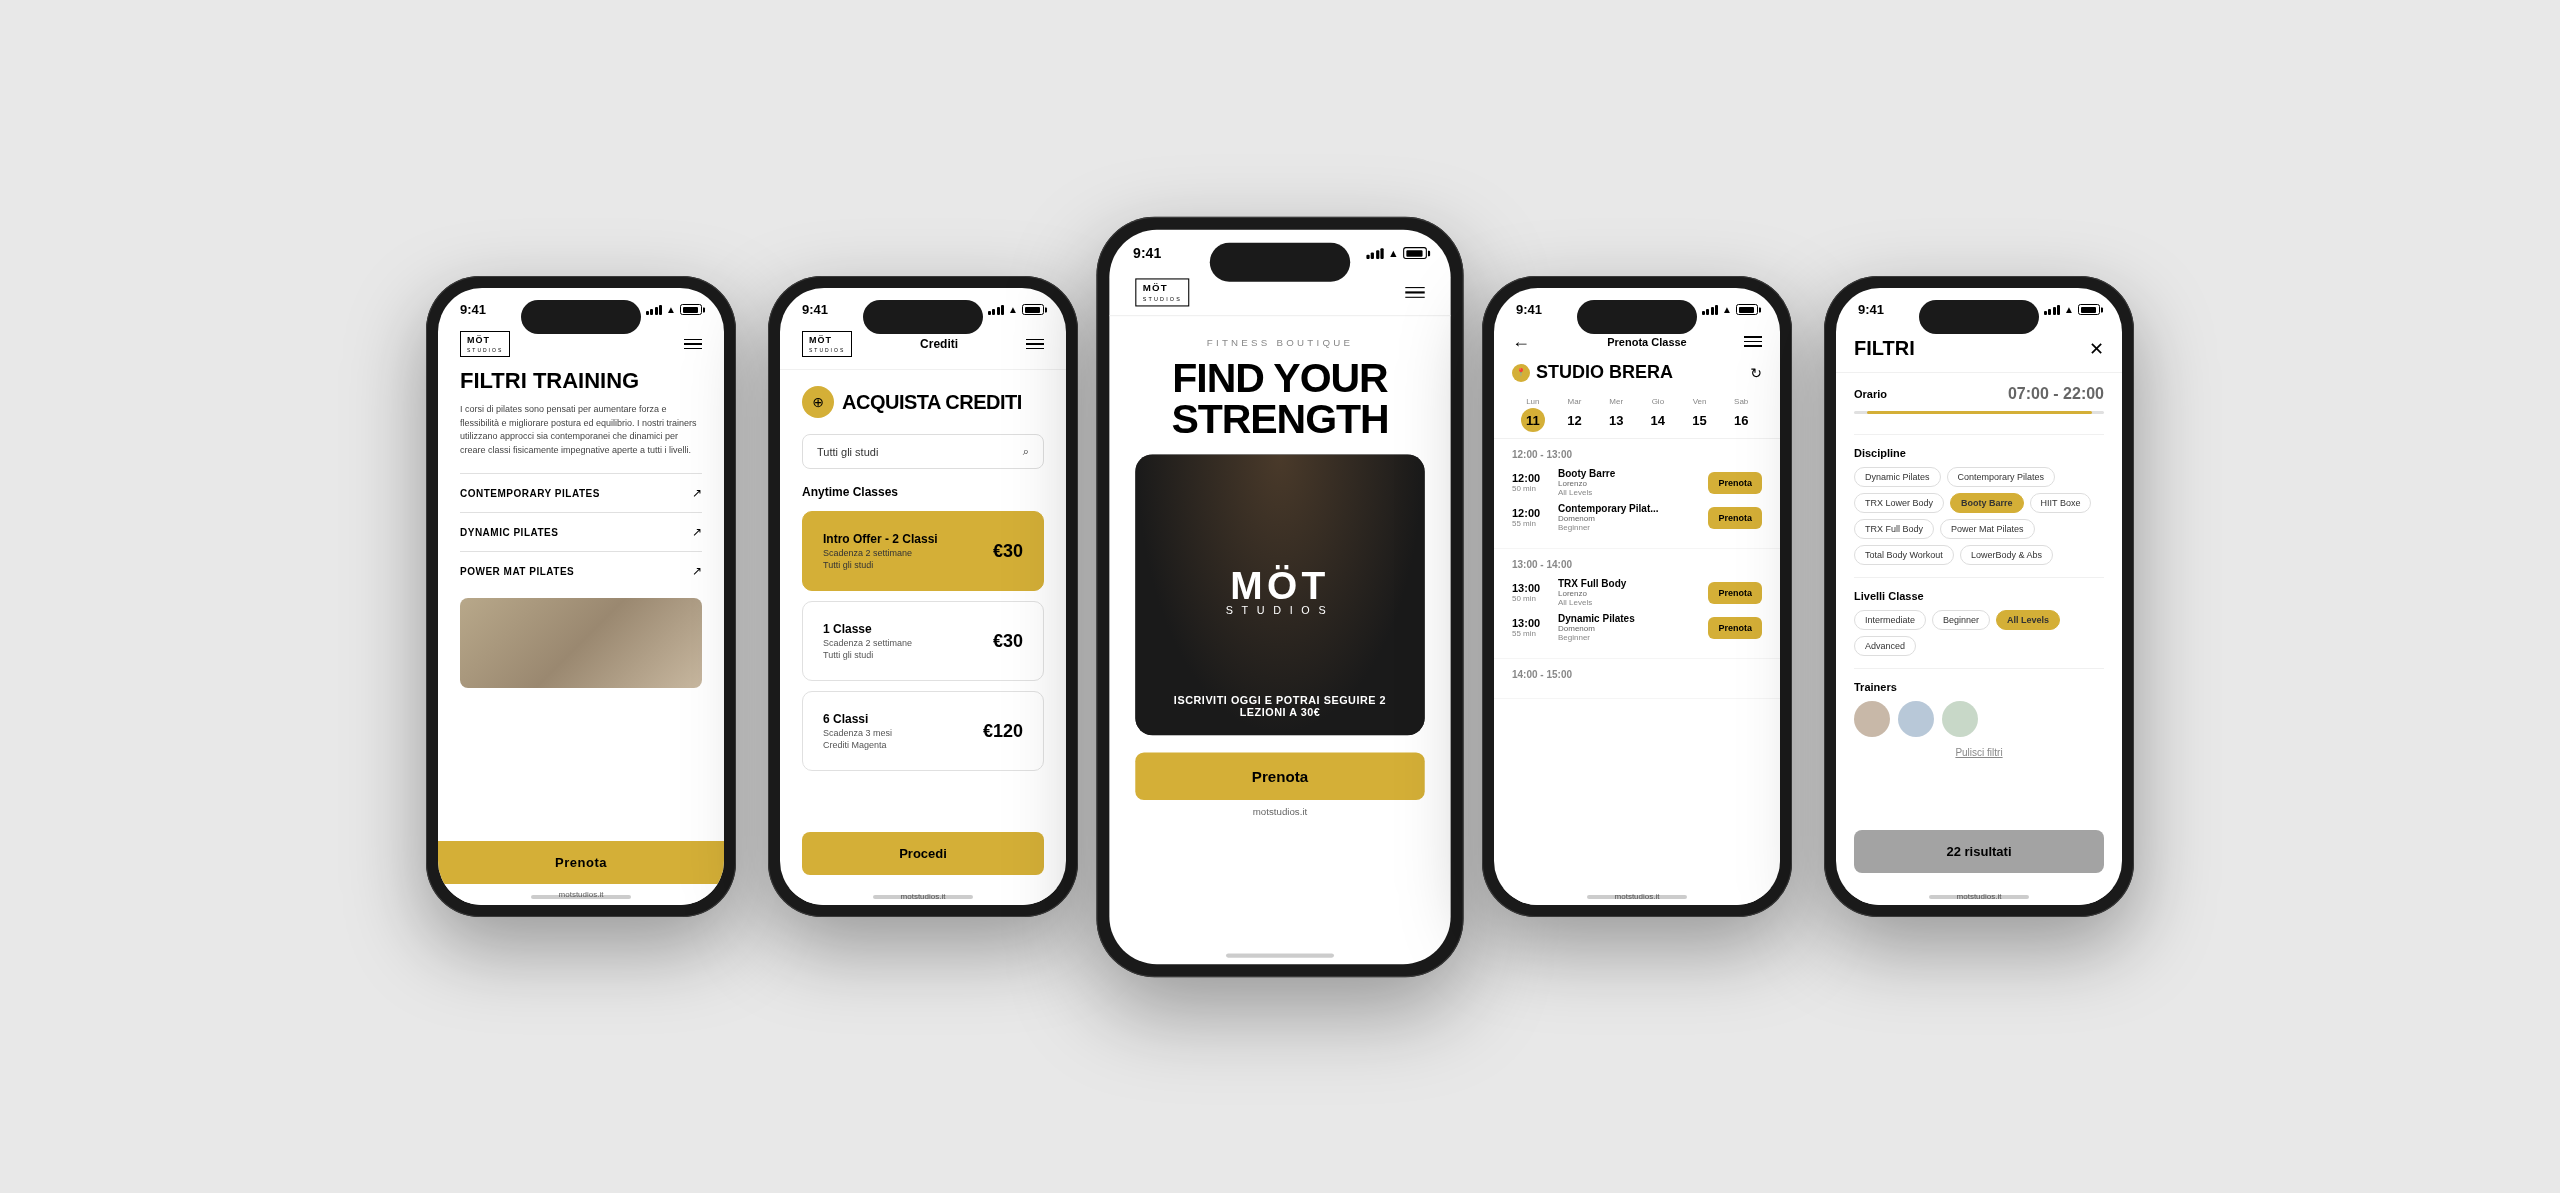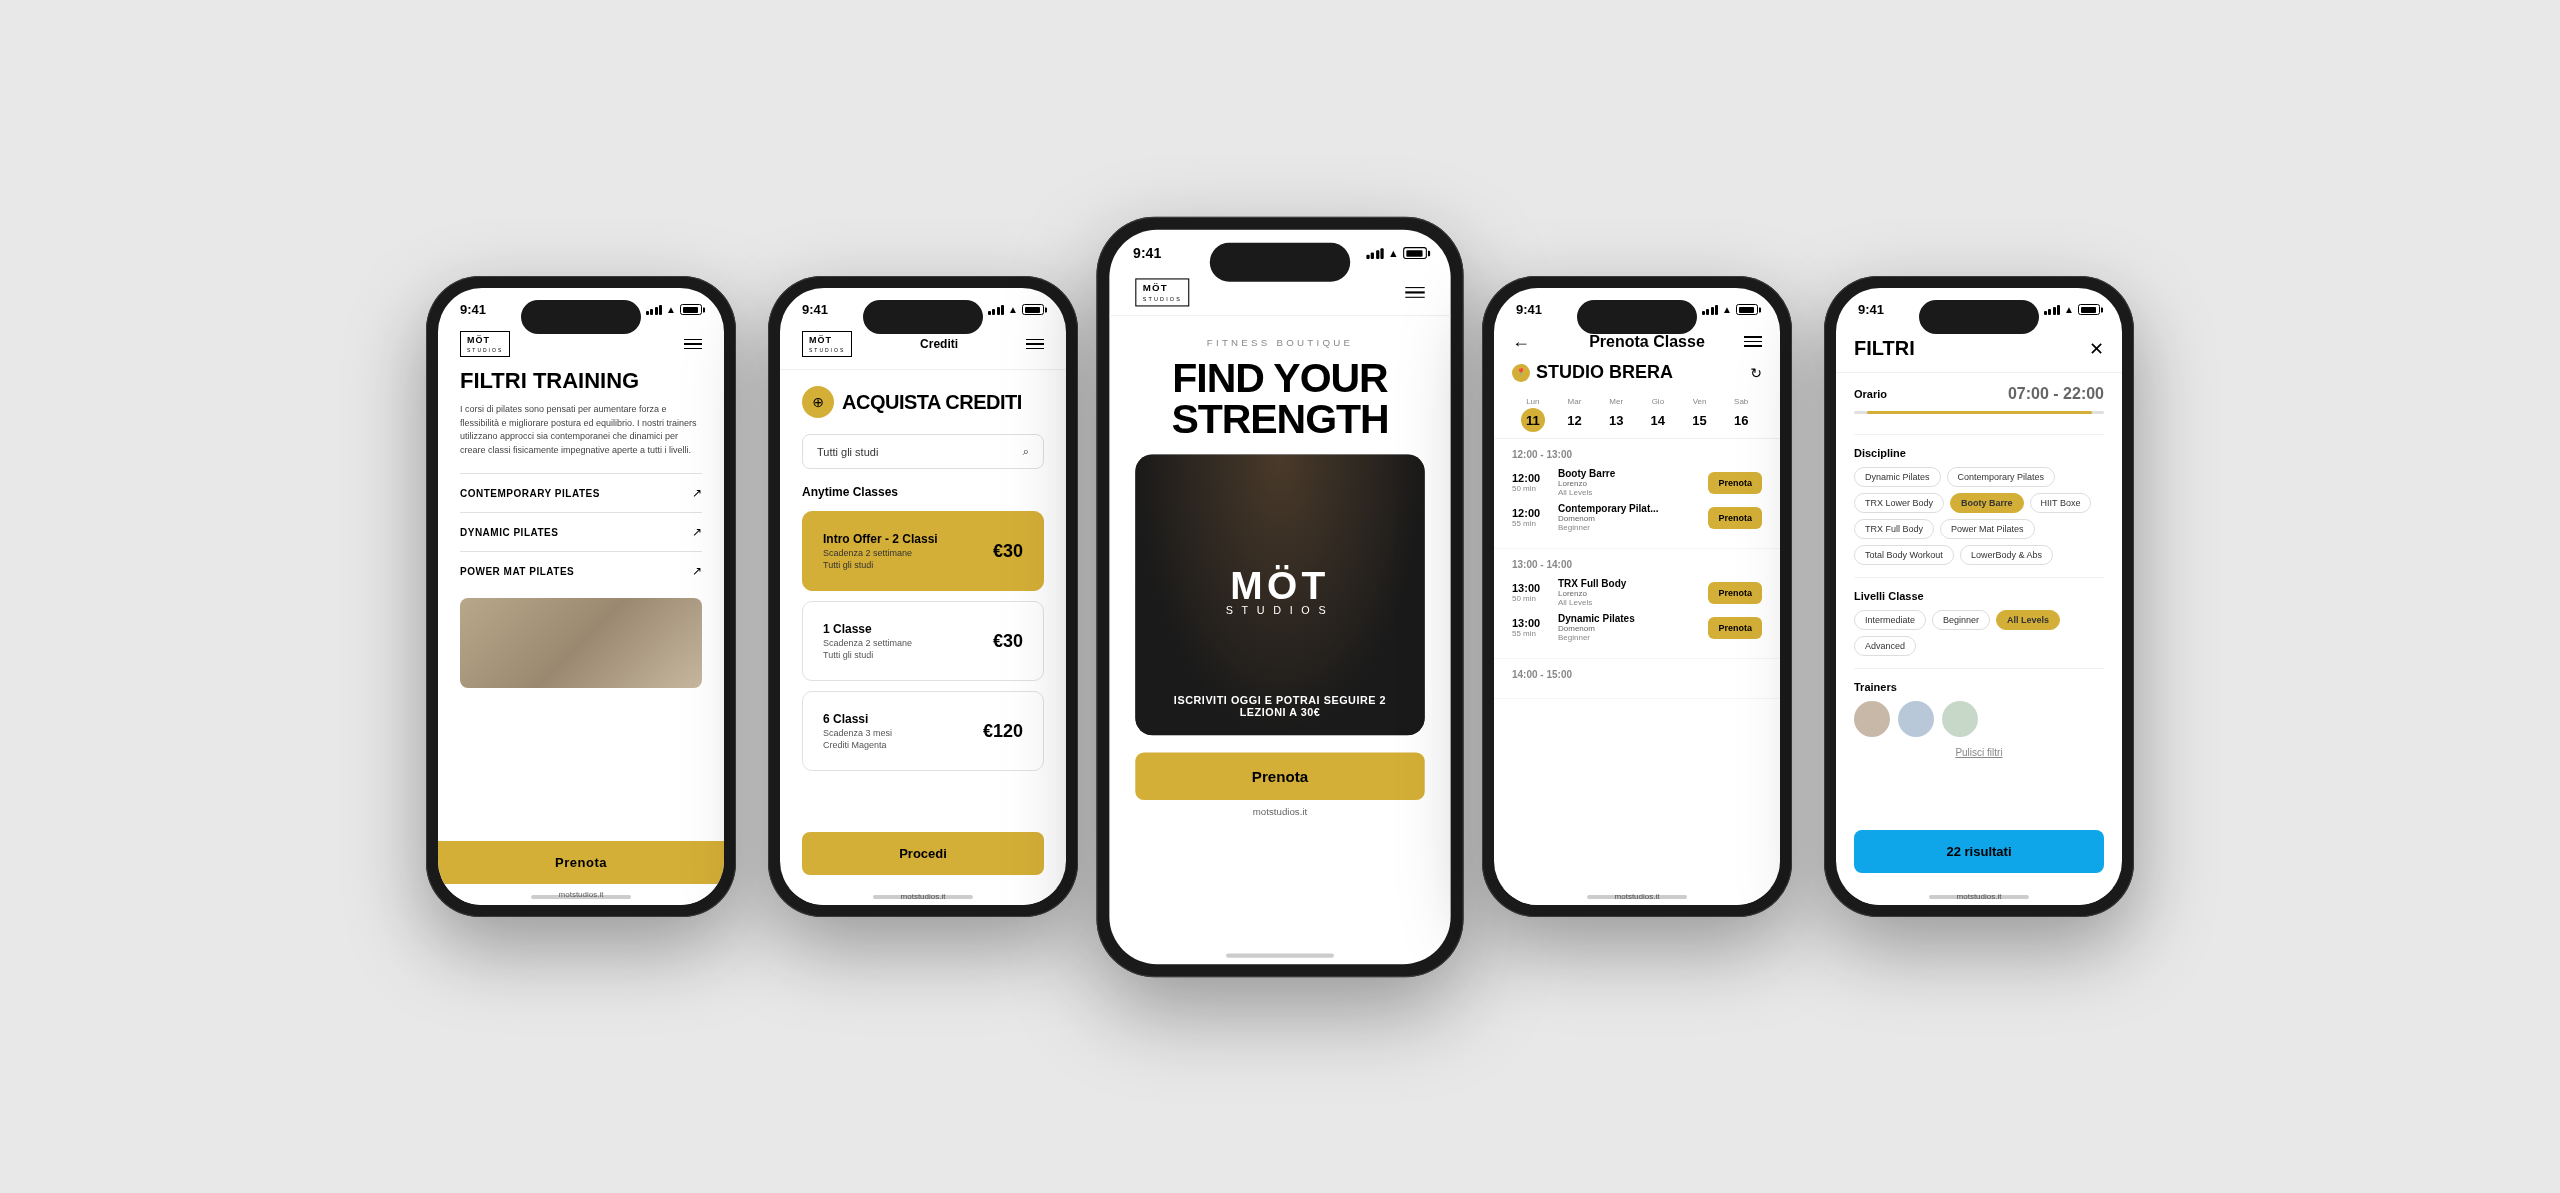--- a/index.html
+++ b/index.html
@@ -709,21 +709,21 @@
       background: none;
       border: none;
       cursor: pointer;
       display: block;
       margin: 10px auto 0;
       text-align: center;
       width: 100%;
     }
 
     .risultati-btn {
-      background: #0ea5e9;
+      background: #a3a3a3;
       border: none;
       width: calc(100% - 36px);
       margin: 8px 18px;
       padding: 14px;
       font-size: 13px;
       font-weight: 700;
       border-radius: 8px;
       cursor: pointer;
       position: absolute;
       bottom: 24px;
@@ -954,21 +954,21 @@
           </div>
           <span style="font-size:10px">▲</span>
           <div class="battery">
             <div class="battery-fill"></div>
           </div>
         </div>
       </div>
 
       <div class="prenota-header">
         <span style="font-size:18px;">←</span>
-        <span style="font-size:16px; font-weight:700;padding-left:20px;">Prenota Classe</span>
+        <span style="font-size:11px; font-weight:700;padding-left:20px;">Prenota Classe</span>
         <div class="hamburger">
           <span></span>
             <span></span>
             <span></span>
         </div>
       </div>
 
       <div class="location-row">
         <div class="location-pin">📍</div>
         <span class="studio-name">STUDIO BRERA</span>

